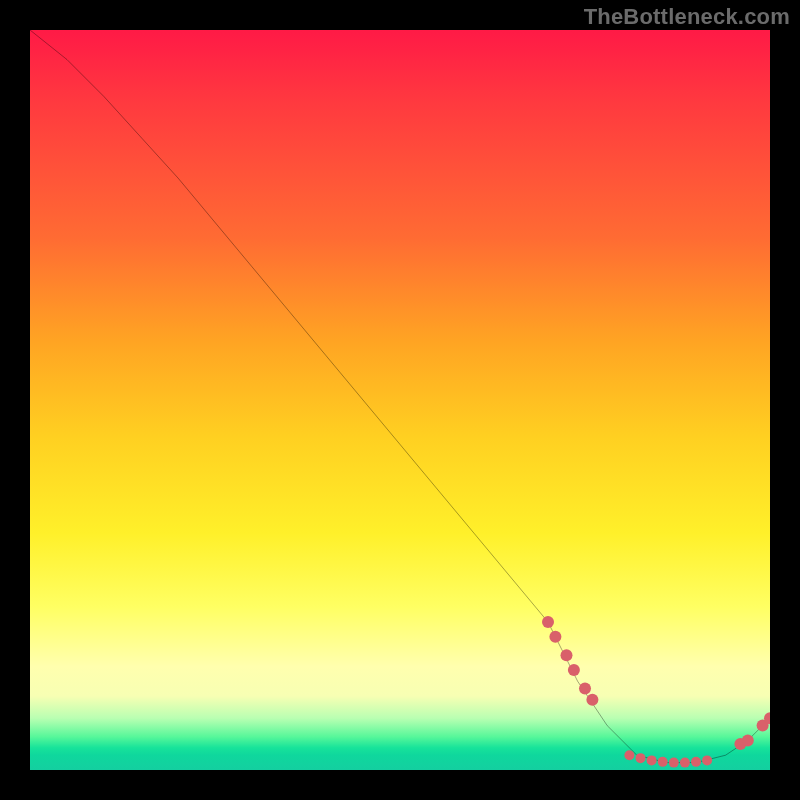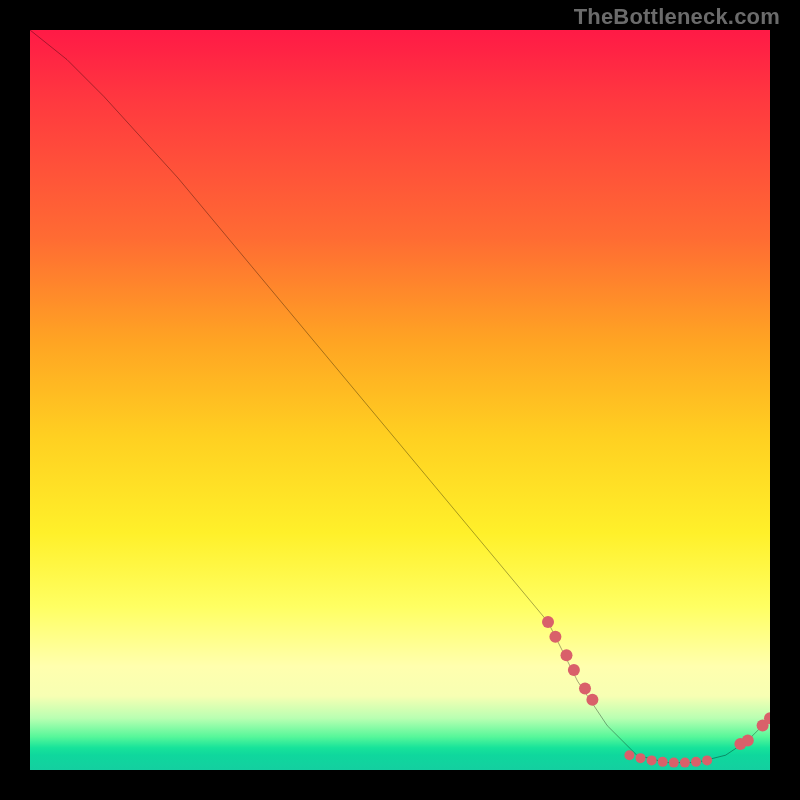--- a/index.html
+++ b/index.html
@@ -12,21 +12,21 @@
     font-family: Arial, Helvetica, sans-serif;
   }
   .wrap {
     position: relative;
     width: 800px;
     height: 800px;
   }
   .watermark {
     position: absolute;
     top: 4px;
-    right: 20px;
+    right: 10px;
     font-size: 22px;
     font-weight: 600;
     color: #6b6b6b;
     letter-spacing: 0.2px;
     z-index: 5;
     user-select: none;
   }
   .plot {
     position: absolute;
     left: 30px;

